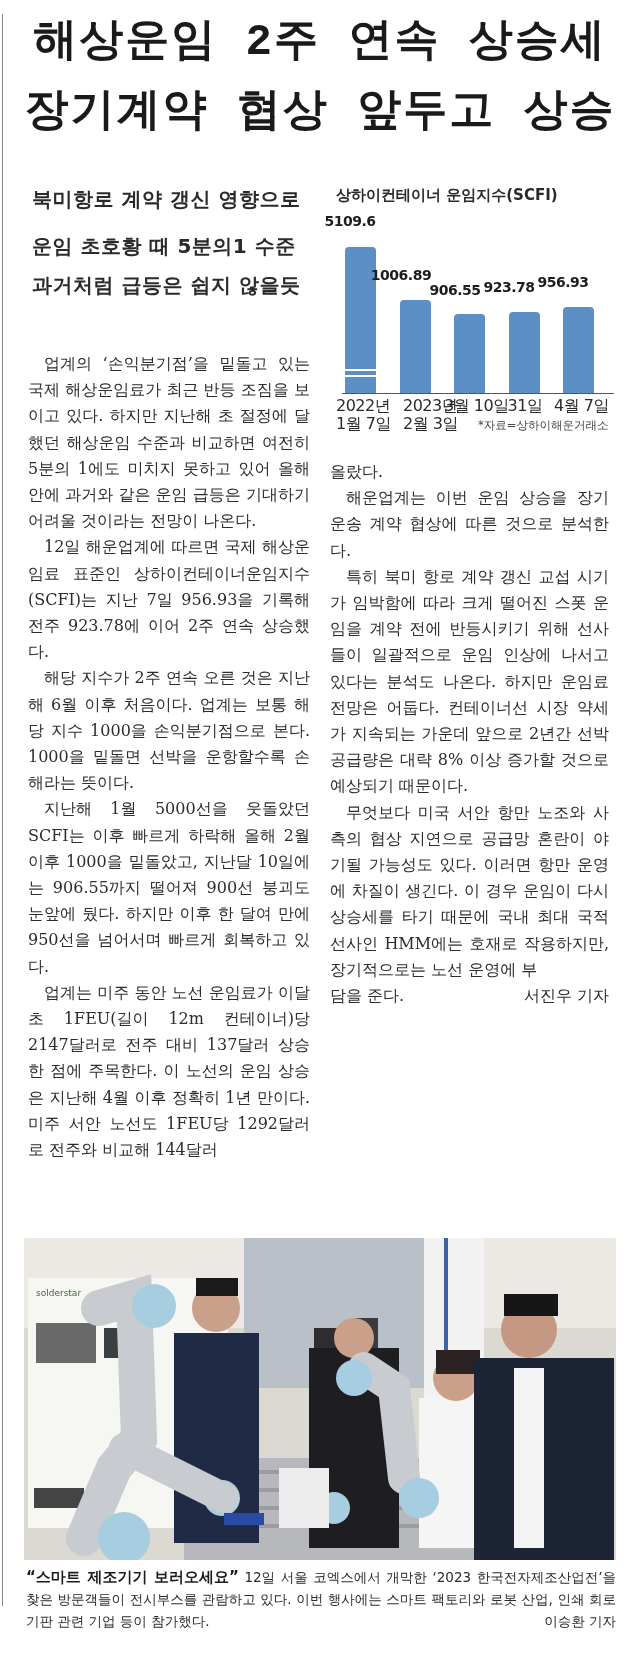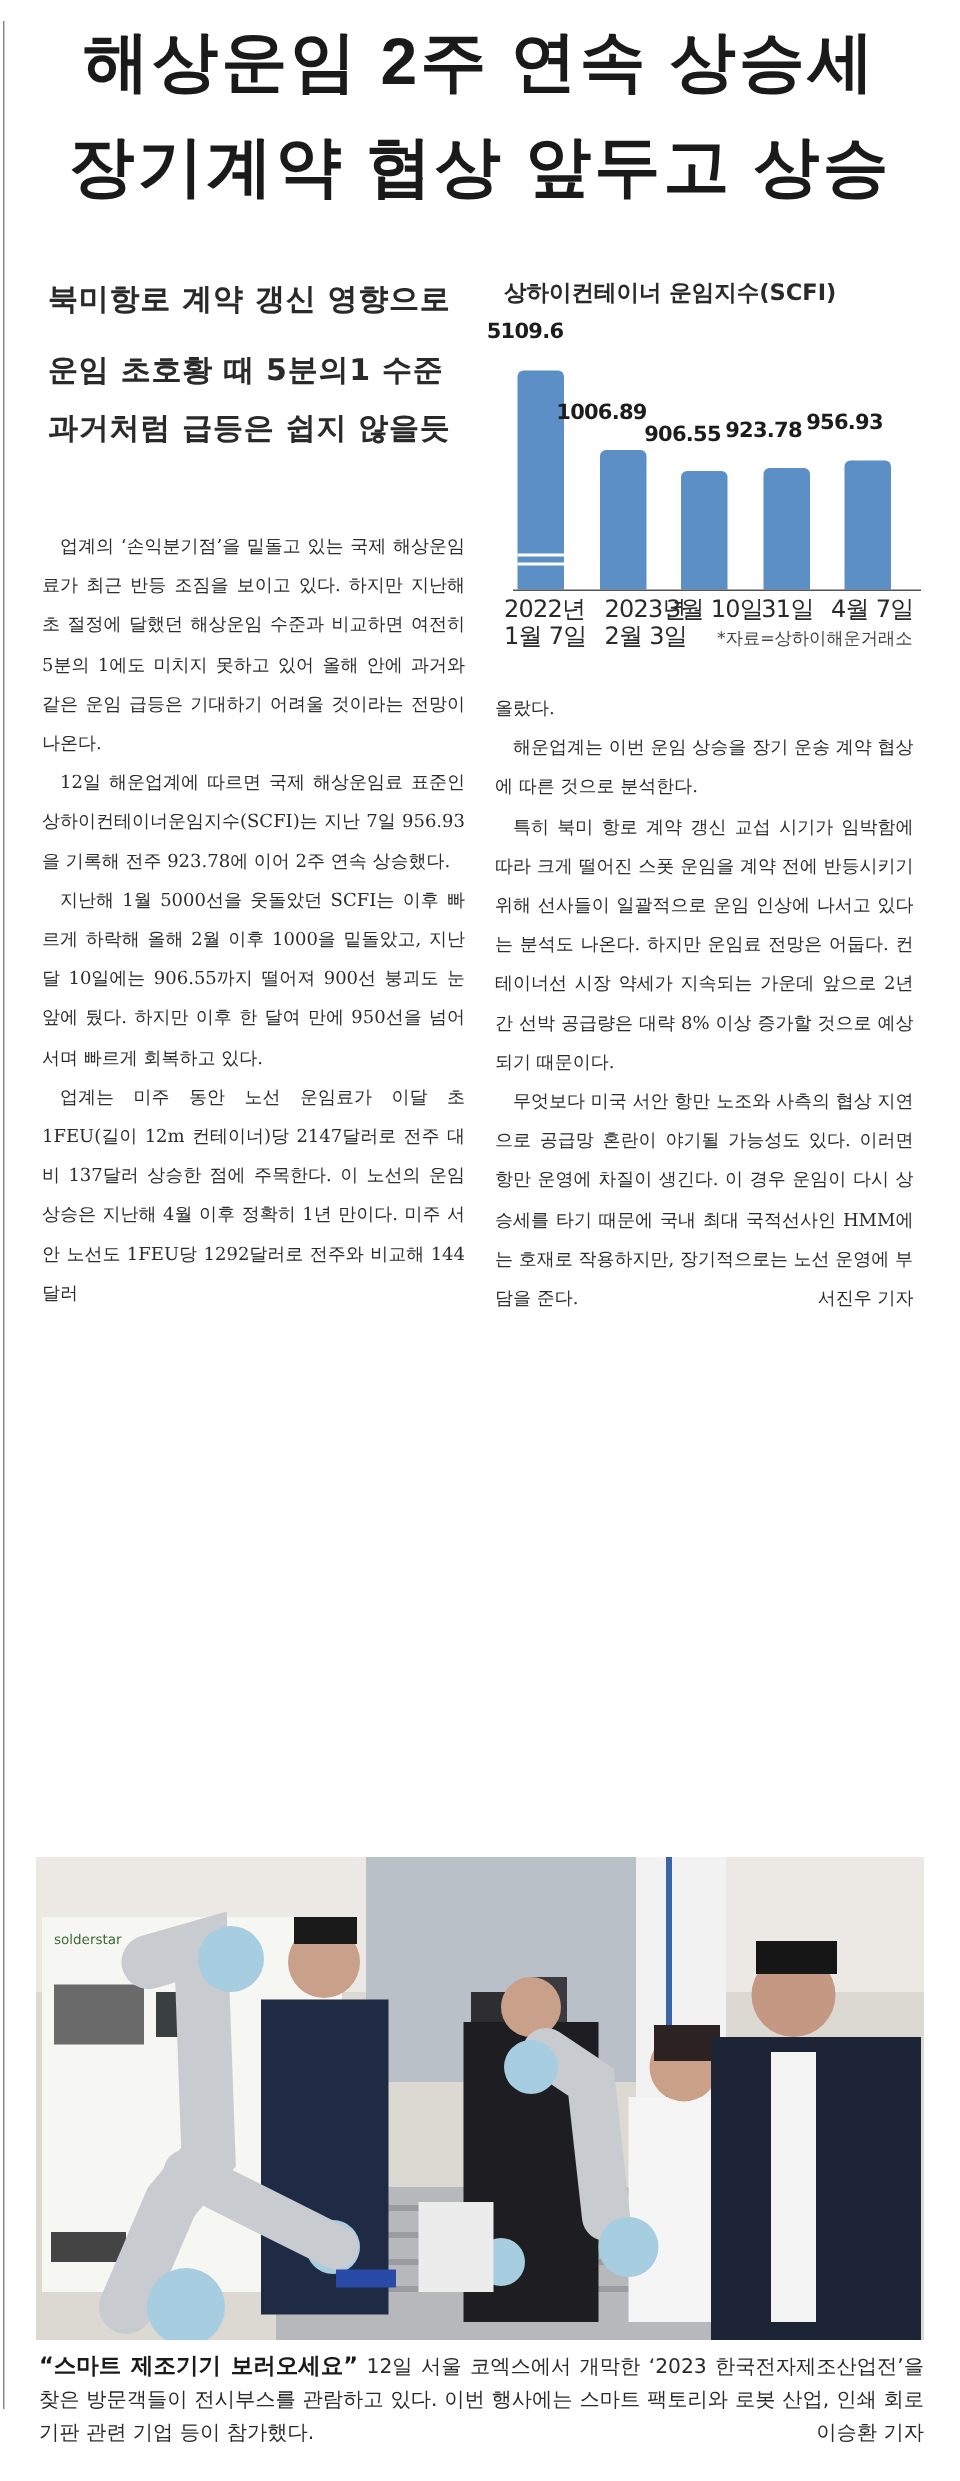--- a/index.html
+++ b/index.html
@@ -1,20 +1,20 @@
 <!DOCTYPE html>
 <html><head>
 <meta charset="utf-8">
 <style>
   html, body { margin: 0; padding: 0; background: #ffffff; }
   body { width: 640px; height: 1654px; position: relative; overflow: hidden;
          font-family: "DejaVu Serif", "Liberation Serif", serif; color: #222; }
   .rule-left { position: absolute; left: 2px; top: 14px; width: 1px; height: 1592px; background: #8a8a8a; }
   .headline { position: absolute; left: 0; width: 640px; text-align: center;
-              font-family: Liberation Sans, sans-serif; font-weight: bold; font-size: 44px;
+              font-family: Liberation Mono, monospace; font-weight: bold; font-size: 44px;
               letter-spacing: 2px; color: #1a1a1a; line-height: 56px; }
   .h1 { top: 14px; }
   .h2 { top: 84px; }
   .subheads { position: absolute; left: 32px; top: 180px; width: 285px;
               font-family: "DejaVu Sans", sans-serif; font-size: 20px; font-weight: bold; color: #2a2a2a; }
   .subheads .sub { line-height: 39px; letter-spacing: 0.5px; }
   .subheads .gap { height: 8px; }
 
   .chart { position: absolute; left: 328px; top: 180px; width: 300px; height: 270px; }
   .chart-title { position: absolute; left: 8px; top: 6px; font-family: "DejaVu Sans", sans-serif;
@@ -22,21 +22,21 @@
   .bar { position: absolute; bottom: 57px; width: 31px; background: #5b8fc6; border-radius: 4px 4px 0 0; }
   .bar-value { position: absolute; width: 80px; text-align: center; font-family: "DejaVu Sans", sans-serif;
                font-size: 14px; font-weight: bold; color: #1c1c1c; letter-spacing: -0.5px; }
   .break-line { position: absolute; left: 0; width: 100%; height: 2px; background: #ffffff; }
   .baseline { position: absolute; left: 14px; top: 213px; width: 272px; height: 1px; background: #555; }
   .xlabel { position: absolute; font-family: "DejaVu Sans", sans-serif; font-size: 16px; color: #2a2a2a;
             text-align: center; line-height: 18px; white-space: nowrap; letter-spacing: -0.5px; }
   .source { position: absolute; left: 150px; top: 238px; font-family: "DejaVu Sans", sans-serif;
             font-size: 11.5px; color: #444; white-space: nowrap; }
 
-  .col { position: absolute; font-size: 12px; line-height: 26.2px; color: #2c2c2c; text-align: justify; }
+  .col { position: absolute; font-size: 16px; line-height: 26.2px; color: #2c2c2c; text-align: justify; }
   .col-left { left: 28px; top: 351px; width: 282px; }
   .col-right { left: 330px; top: 459px; width: 279px; }
   .col p { margin: 0; text-indent: 1em; }
   .col p.noindent { text-indent: 0; }
   .byline-row { display: flex; justify-content: space-between; }
 
   .photo { position: absolute; left: 24px; top: 1238px; width: 592px; height: 322px; overflow: hidden;
            background: #bef264; }
   .caption { position: absolute; left: 26px; top: 1566px; width: 590px; font-family: "DejaVu Sans", sans-serif;
              font-size: 13.5px; line-height: 22px; color: #2a2a2a; text-align: justify; }
@@ -92,20 +92,21 @@
   <div class="xlabel" style="left:116px; top:217px; width:54px;">3월 10일</div>
   <div class="xlabel" style="left:176px; top:217px; width:42px;">31일</div>
   <div class="xlabel" style="left:226px; top:217px; width:52px;">4월 7일</div>
 
   <div class="source">*자료=상하이해운거래소</div>
 </div>
 
 <div class="col col-left">
   <p>업계의 ‘손익분기점’을 밑돌고 있는 국제 해상운임료가 최근 반등 조짐을 보이고 있다. 하지만 지난해 초 절정에 달했던 해상운임 수준과 비교하면 여전히 5분의 1에도 미치지 못하고 있어 올해 안에 과거와 같은 운임 급등은 기대하기 어려울 것이라는 전망이 나온다.</p>
   <p>12일 해운업계에 따르면 국제 해상운임료 표준인 상하이컨테이너운임지수(SCFI)는 지난 7일 956.93을 기록해 전주 923.78에 이어 2주 연속 상승했다.</p>
+  <p>해당 지수가 2주 연속 오른 것은 지난해 6월 이후 처음이다. 업계는 보통 해당 지수 1000을 손익분기점으로 본다. 1000을 밑돌면 선박을 운항할수록 손해라는 뜻이다.</p>
   <p>지난해 1월 5000선을 웃돌았던 SCFI는 이후 빠르게 하락해 올해 2월 이후 1000을 밑돌았고, 지난달 10일에는 906.55까지 떨어져 900선 붕괴도 눈앞에 뒀다. 하지만 이후 한 달여 만에 950선을 넘어서며 빠르게 회복하고 있다.</p>
   <p>업계는 미주 동안 노선 운임료가 이달 초 1FEU(길이 12m 컨테이너)당 2147달러로 전주 대비 137달러 상승한 점에 주목한다. 이 노선의 운임 상승은 지난해 4월 이후 정확히 1년 만이다. 미주 서안 노선도 1FEU당 1292달러로 전주와 비교해 144달러</p>
 </div>
 
 <div class="col col-right">
   <p class="noindent">올랐다.</p>
   <p>해운업계는 이번 운임 상승을 장기 운송 계약 협상에 따른 것으로 분석한다.</p>
   <p>특히 북미 항로 계약 갱신 교섭 시기가 임박함에 따라 크게 떨어진 스폿 운임을 계약 전에 반등시키기 위해 선사들이 일괄적으로 운임 인상에 나서고 있다는 분석도 나온다. 하지만 운임료 전망은 어둡다. 컨테이너선 시장 약세가 지속되는 가운데 앞으로 2년간 선박 공급량은 대략 8% 이상 증가할 것으로 예상되기 때문이다.</p>
   <p>무엇보다 미국 서안 항만 노조와 사측의 협상 지연으로 공급망 혼란이 야기될 가능성도 있다. 이러면 항만 운영에 차질이 생긴다. 이 경우 운임이 다시 상승세를 타기 때문에 국내 최대 국적선사인 HMM에는 호재로 작용하지만, 장기적으로는 노선 운영에 부</p>
   <div class="byline-row">

